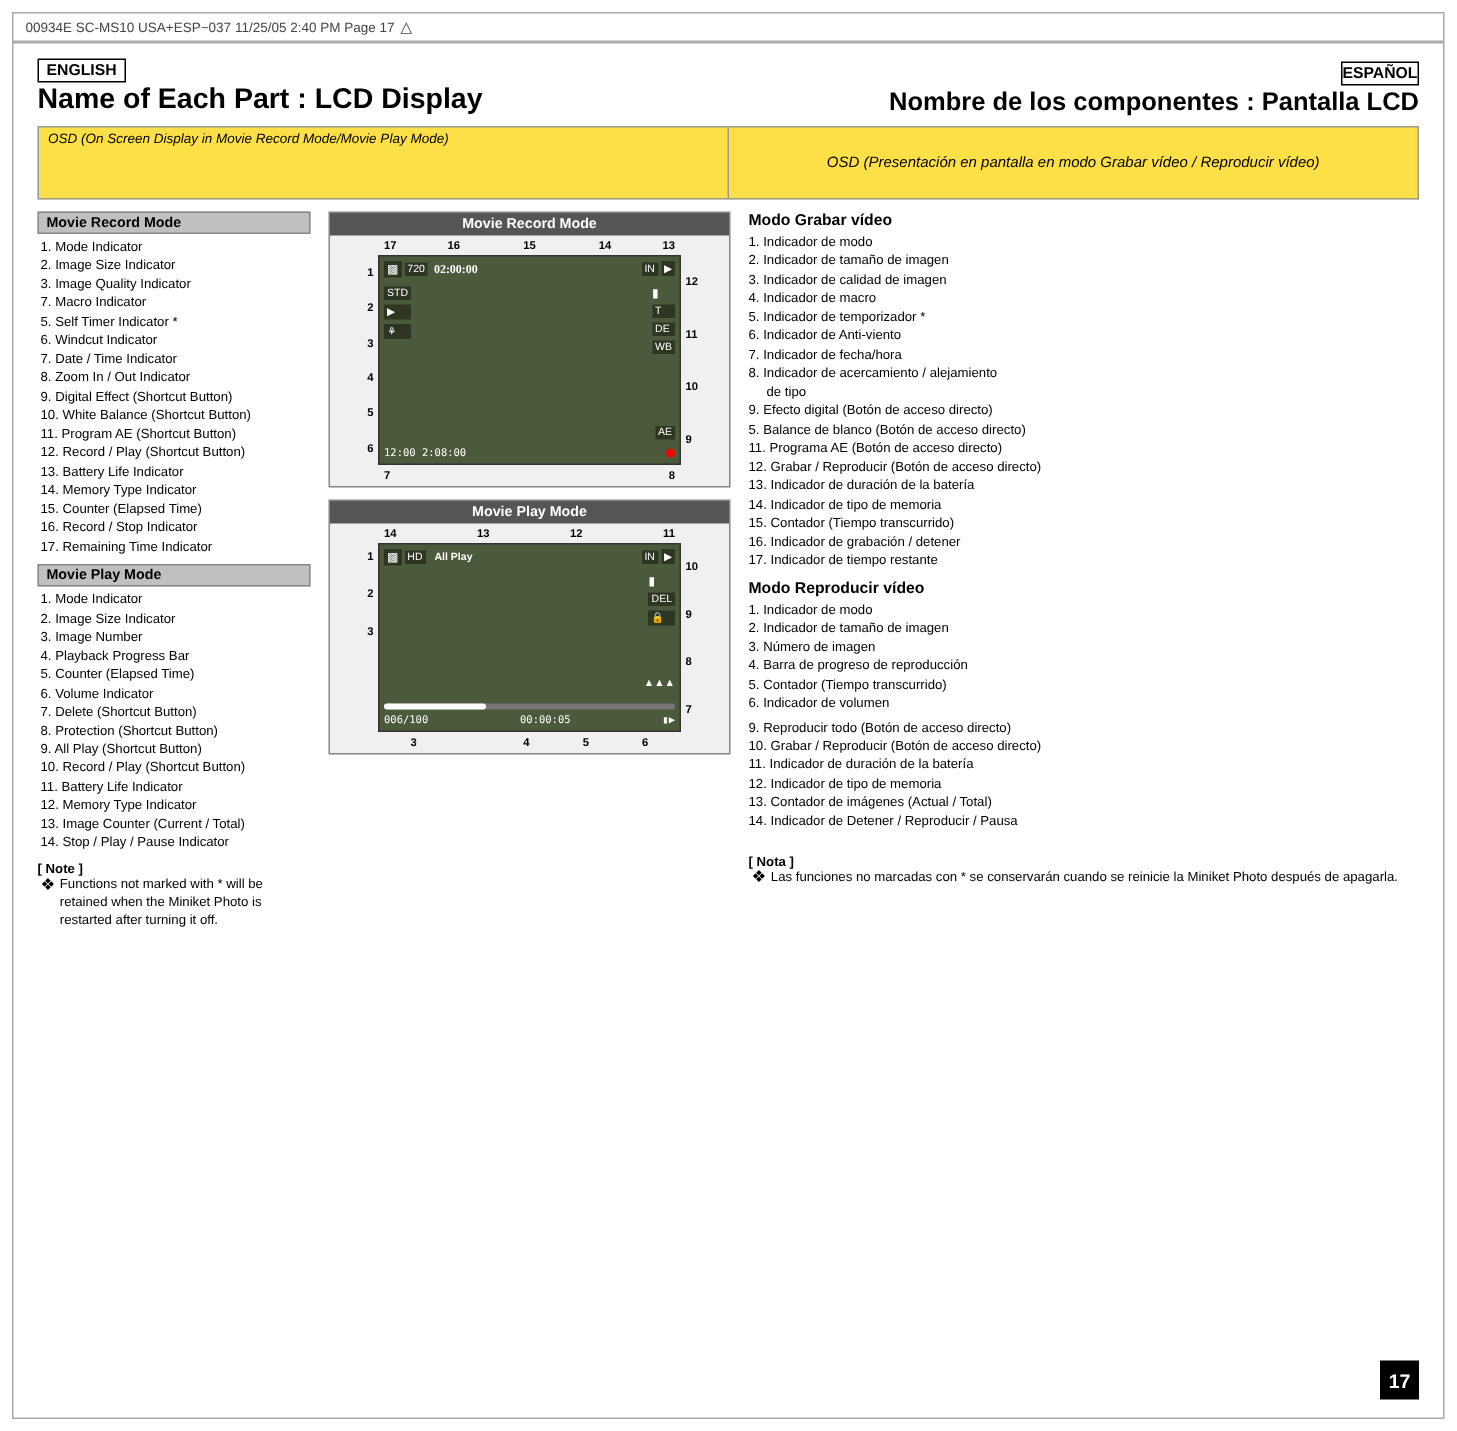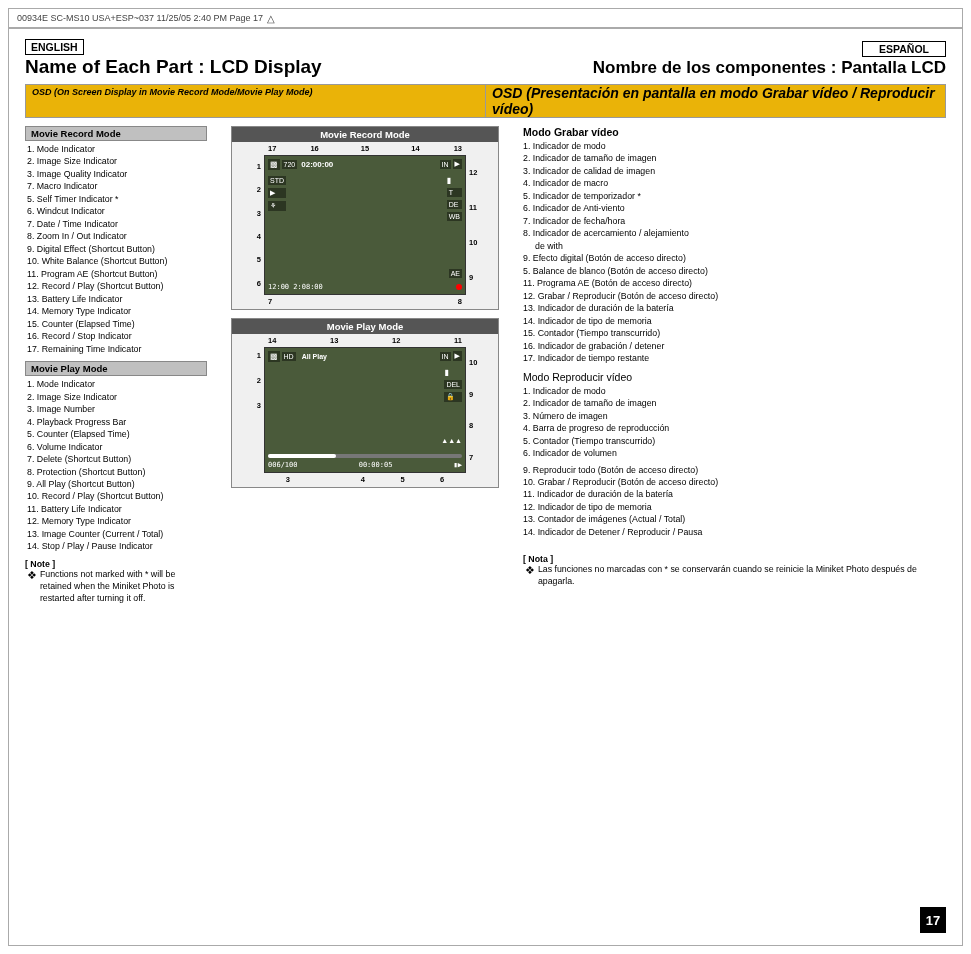--- a/index.html
+++ b/index.html
@@ -24,31 +24,31 @@
 </div>
 
 <div style="position:absolute;top:28px;left:8px;right:8px;bottom:8px;border:1px solid #aaa;background:#fff;overflow:hidden;">
 
   <div style="display:flex;padding:10px 16px 2px 16px;justify-content:space-between;align-items:flex-end;">
     <div style="flex:1;">
       <div style="display:inline-block;border:1.5px solid #000;padding:1px 5px;font-size:10.5px;font-weight:bold;margin-bottom:2px;">ENGLISH</div>
       <div style="font-size:19px;font-weight:bold;line-height:1.1;">Name of Each Part : LCD Display</div>
     </div>
     <div style="flex:1;text-align:right;">
-      <div style="display:inline-block;border:1.5px solid #000;padding:1px 16px;font-size:10.5px;font-weight:bold;margin-bottom:2px;">ESPAÑOL</div>
+      <div style="display:inline-block;border:1.5px solid #000;padding:1px 0;font-size:10.5px;font-weight:bold;margin-bottom:2px;">ESPAÑOL</div>
       <div style="font-size:17px;font-weight:bold;line-height:1.1;">Nombre de los componentes : Pantalla LCD</div>
     </div>
   </div>
 
-  <div style="display:flex;margin:4px 16px;background:#eab308;border:1px solid #999;font-weight:bold;">
+  <div style="display:flex;margin:4px 16px;background:#fde047;border:1px solid #999;">
     <div style="flex:1;padding:2px 6px;font-size:9px;font-style:italic;border-right:1px solid #999;">OSD (On Screen Display in Movie Record Mode/Movie Play Mode)</div>
-    <div style="flex:1;padding:0 6px;font-size:14px;font-style:italic;">OSD (Presentación en pantalla en modo Grabar vídeo / Reproducir vídeo)</div>
+    <div style="flex:1;padding:18px 6px;font-size:10px;font-style:italic;text-align:center;">OSD (Presentación en pantalla en modo Grabar vídeo / Reproducir vídeo)</div>
   </div>
 
-  <div style="display:flex;padding:4px 16px;gap:24px;">
+  <div style="display:flex;padding:4px 16px;gap:12px;">
 
     <div style="width:182px;flex-shrink:0;">
 
       <div style="margin-bottom:6px;">
         <div style="background:#c0c0c0;border:1px solid #888;font-size:9.5px;font-weight:bold;padding:1px 5px;margin-bottom:2px;">Movie Record Mode</div>
         <div style="font-size:8.8px;line-height:1.42;padding-left:2px;">
           <div>1.  Mode Indicator</div>
           <div>2.  Image Size Indicator</div>
           <div>3.  Image Quality Indicator</div>
           <div>7.  Macro Indicator</div>
@@ -119,21 +119,21 @@
             <span>4</span>
             <span>5</span>
             <span>6</span>
           </div>
 
           <div style="flex:1;height:140px;background:#4a5a3a;position:relative;border:1px solid #333;overflow:hidden;">
 
             <div style="position:absolute;top:3px;left:3px;right:3px;display:flex;align-items:center;gap:2px;">
               <span style="color:#fff;font-size:8px;background:rgba(0,0,0,0.4);padding:1px 2px;">▩</span>
               <span style="color:#fff;font-size:7px;background:rgba(0,0,0,0.4);padding:1px 2px;">720</span>
-              <span style="color:#fff;font-size:8px;font-family:Liberation Sans, sans-serif;font-weight:bold;margin-left:2px;">02:00:00</span>
+              <span style="color:#fff;font-size:8px;font-family:Liberation Serif, serif;font-weight:bold;margin-left:2px;">02:00:00</span>
               <span style="color:#fff;font-size:7px;background:rgba(0,0,0,0.4);padding:1px 2px;margin-left:auto;">IN</span>
               <span style="color:#fff;font-size:7px;background:rgba(0,0,0,0.4);padding:1px 2px;">▶</span>
             </div>
 
             <div style="position:absolute;top:20px;left:3px;display:flex;flex-direction:column;gap:3px;">
               <span style="color:#fff;font-size:7px;background:rgba(0,0,0,0.4);padding:1px 2px;">STD</span>
               <span style="color:#fff;font-size:7px;background:rgba(0,0,0,0.4);padding:1px 2px;">▶</span>
               <span style="color:#fff;font-size:7px;background:rgba(0,0,0,0.4);padding:1px 2px;">⚘</span>
             </div>
 
@@ -242,35 +242,35 @@
         <div style="font-size:10.5px;font-weight:bold;margin-bottom:2px;">Modo Grabar vídeo</div>
         <div style="line-height:1.42;">
           <div>1.  Indicador de modo</div>
           <div>2.  Indicador de tamaño de imagen</div>
           <div>3.  Indicador de calidad de imagen</div>
           <div>4.  Indicador de macro</div>
           <div>5.  Indicador de temporizador *</div>
           <div>6.  Indicador de Anti-viento</div>
           <div>7.  Indicador de fecha/hora</div>
           <div>8.  Indicador de acercamiento / alejamiento</div>
-          <div style="padding-left:12px;">de with</div>
+          <div style="padding-left:12px;">de tipo</div>
           <div>9.  Efecto digital (Botón de acceso directo)</div>
           <div>5. Balance de blanco (Botón de acceso directo)</div>
           <div>11. Programa AE (Botón de acceso directo)</div>
           <div>12. Grabar / Reproducir (Botón de acceso directo)</div>
           <div>13. Indicador de duración de la batería</div>
           <div>14. Indicador de tipo de memoria</div>
           <div>15. Contador (Tiempo transcurrido)</div>
           <div>16. Indicador de grabación / detener</div>
           <div>17. Indicador de tiempo restante</div>
         </div>
       </div>
 
       <div style="margin-bottom:4px;">
-        <div style="font-size:10.5px;font-weight:normal;margin-bottom:2px;">Modo Reproducir vídeo</div>
+        <div style="font-size:10.5px;font-weight:bold;margin-bottom:2px;">Modo Reproducir vídeo</div>
         <div style="line-height:1.42;">
           <div>1.  Indicador de modo</div>
           <div>2.  Indicador de tamaño de imagen</div>
           <div>3.  Número de imagen</div>
           <div>4.  Barra de progreso de reproducción</div>
           <div>5.  Contador (Tiempo transcurrido)</div>
           <div>6.  Indicador de volumen</div>
         </div>
       </div>
 

